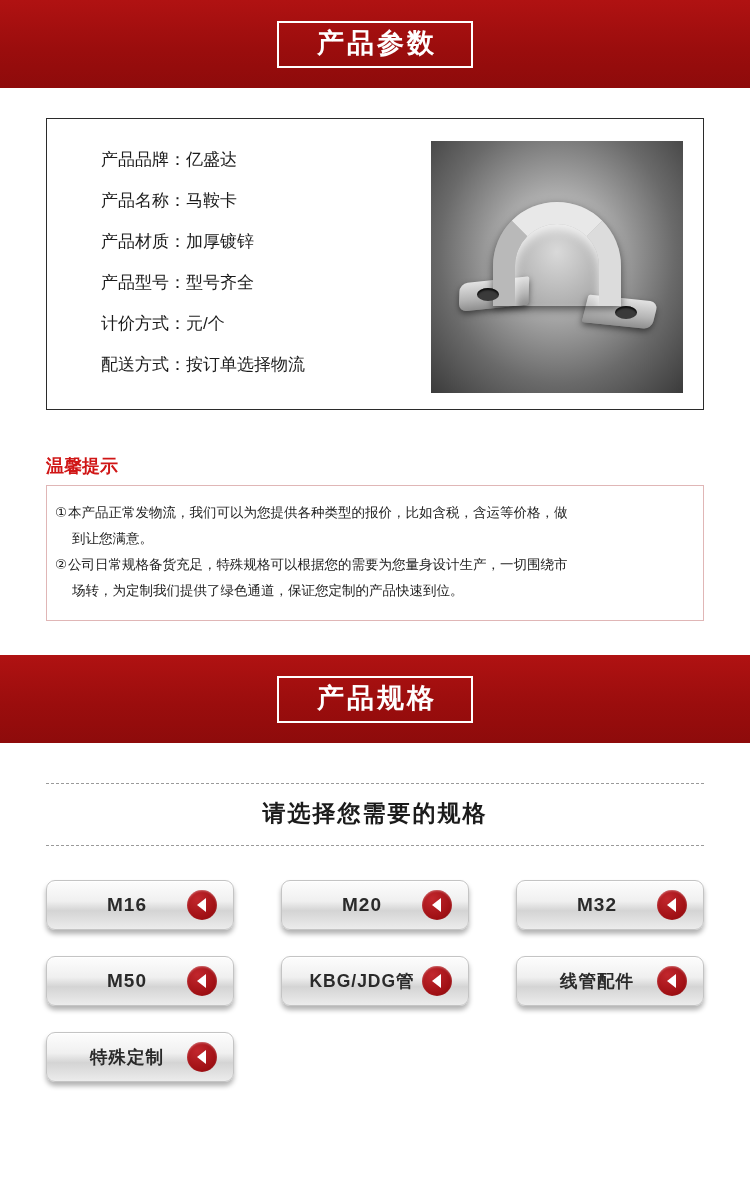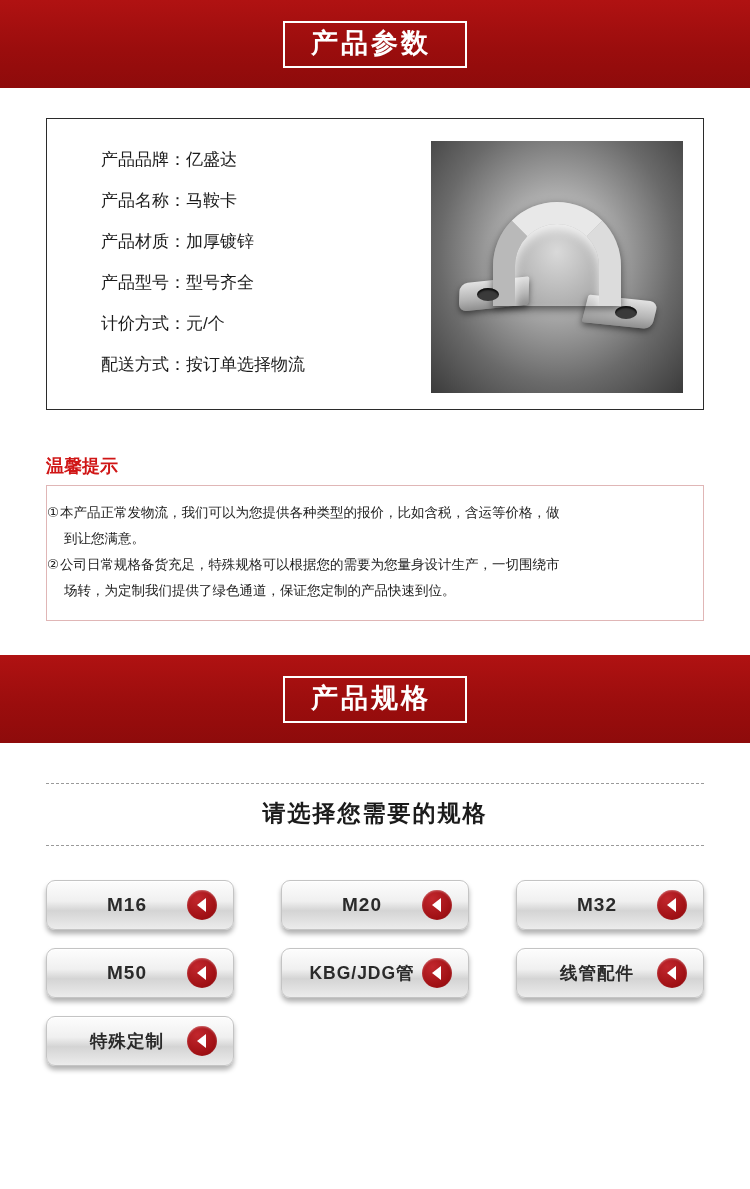--- a/index.html
+++ b/index.html
@@ -22,21 +22,21 @@
     position: relative;
     width: 750px;
     height: 88px;
     background: linear-gradient(180deg, #b01212 0%, #9b0d0d 55%, #8e0b0b 100%);
     display: flex;
     align-items: center;
     justify-content: center;
   }
   .banner-frame {
     border: 2px solid #ffffff;
-    padding: 7px 34px 9px 26px;
+    padding: 7px 34px 9px 38px;
     display: flex;
     align-items: center;
     justify-content: center;
   }
   .banner-title {
     color: #ffffff;
     font-size: 27px;
     font-weight: bold;
     letter-spacing: 3px;
     line-height: 1;
@@ -139,21 +139,21 @@
   .tips-title {
     color: #d01616;
     font-size: 18px;
     font-weight: bold;
     margin-bottom: 10px;
     line-height: 1;
     margin-top: 25px;
   }
   .tips-box {
     border: 1px solid #e0b6b6;
-    padding: 14px 16px 16px 0;
+    padding: 14px 16px 16px 8px;
   }
   .tip-item {
     font-size: 13.5px;
     color: #222222;
     line-height: 26px;
     text-indent: 0;
   }
   .tip-item .num { margin-right: 1px; }
   .tip-cont {
     font-size: 13.5px;
@@ -180,21 +180,21 @@
     font-weight: bold;
     color: #1b1b1b;
     letter-spacing: 2px;
   }
 
   .spec-grid {
     margin-top: 34px;
     display: flex;
     flex-wrap: wrap;
     justify-content: space-between;
-    row-gap: 18px;
+    row-gap: 26px;
   }
   .spec-btn {
     width: 188px;
     height: 50px;
     border-radius: 9px;
     background: linear-gradient(180deg, #fdfdfd 0%, #f0f0f0 42%, #d4d4d4 62%, #ececec 100%);
     border: 1px solid #c4c4c4;
     box-shadow: 0 4px 5px rgba(0,0,0,0.3), inset 0 1px 0 #ffffff;
     display: flex;
     align-items: center;

